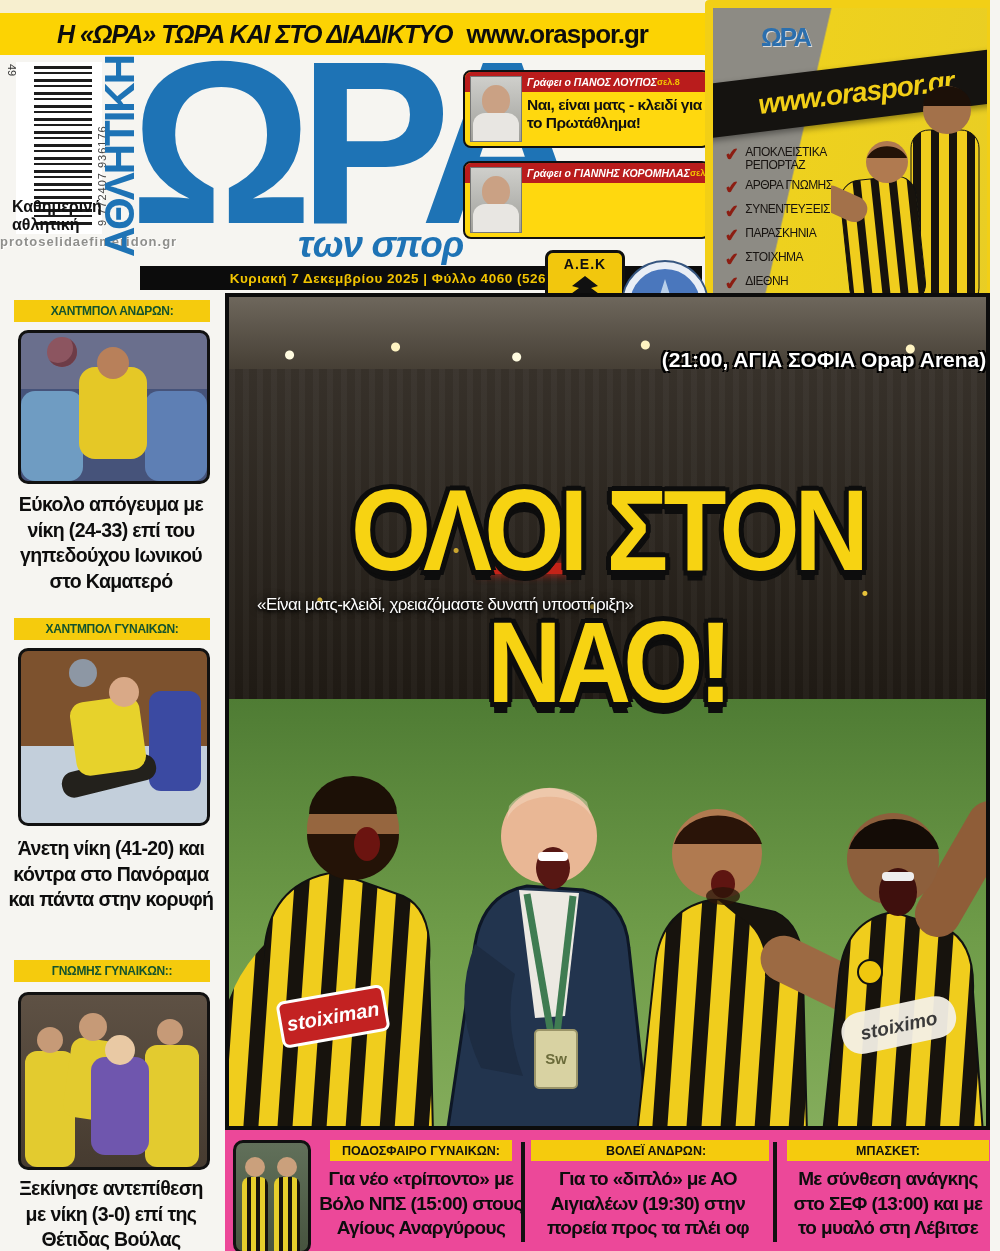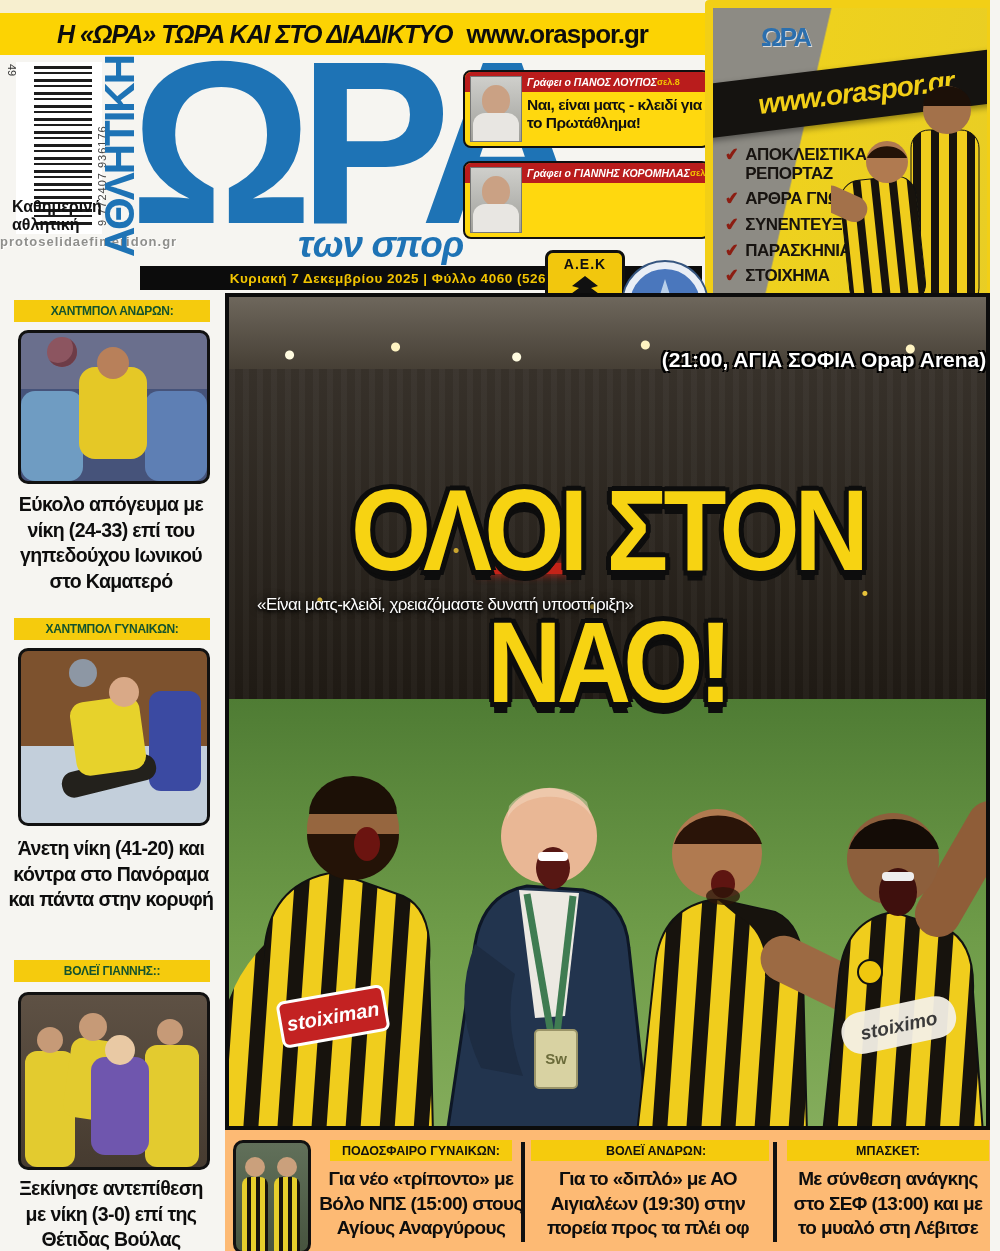--- a/index.html
+++ b/index.html
@@ -34,21 +34,21 @@
   .headshot .body{position:absolute;left:2px;top:36px;width:46px;height:28px;border-radius:12px 12px 0 0;background:#e8e6e2;}
   
   .ad{left:705px;top:0;width:290px;height:372px;background:#f2cf16;border-radius:4px;}
   .ad-inner{position:absolute;left:8px;top:8px;right:8px;bottom:8px;background:linear-gradient(103deg,#8d8b84 0%,#8d8b84 33%,#eed11e 33.5%,#e8cd25 100%);overflow:hidden;}
   .ad-logo{position:absolute;left:48px;top:14px;font-size:26px;font-weight:900;color:#2b6fae;letter-spacing:-2px;text-shadow:1px 1px 0 #ddd;}
   .ad-band{position:absolute;left:-12px;top:58px;width:310px;height:54px;background:#151310;transform:rotate(-7deg);display:flex;align-items:center;justify-content:center;box-shadow:0 3px 6px rgba(0,0,0,.4);}
   .ad-band span{color:#f2cf16;font-size:28px;font-weight:900;font-style:italic;letter-spacing:-1px;}
   .ad-feats{position:absolute;left:12px;top:138px;width:158px;display:flex;flex-direction:column;gap:7px;}
   .feat{display:flex;gap:6px;align-items:flex-start;}
   .feat .chk{color:#8c1d12;font-weight:900;font-size:17px;line-height:1;transform:rotate(-6deg);}
-  .feat .ft{font-size:17px;font-weight:700;color:#171310;letter-spacing:-0.5px;line-height:1.1;}
+  .feat .ft{font-size:12px;font-weight:400;color:#171310;letter-spacing:-0.5px;line-height:1.1;}
   .devices{position:absolute;left:12px;top:298px;width:96px;height:50px;}
   .devices .mon{position:absolute;left:14px;top:0;width:68px;height:34px;background:#15140f;border:2px solid #3a372c;}
   .devices .mon i{position:absolute;left:6px;top:10px;width:52px;height:3px;background:#6e6a55;}
   .devices .lap{position:absolute;left:0;top:36px;width:46px;height:12px;background:#1b1a14;border-radius:2px;}
   .devices .ph{position:absolute;left:78px;top:30px;width:12px;height:20px;background:#11100c;border:1px solid #44412f;}
   .ad-footer{position:absolute;left:122px;top:300px;width:158px;text-align:center;line-height:1.25;}
   .ad-footer div{font-size:9.5px;font-weight:900;color:#f7e01c;text-shadow:0 0 2px #000,1px 1px 0 #000,-1px 1px 0 #000;letter-spacing:-0.2px;}
   
   .side-head{width:196px;height:22px;background:#f5cb0d;display:flex;align-items:center;justify-content:center;}
   .side-head span{font-size:12px;font-weight:800;color:#14532d;letter-spacing:-0.3px;white-space:nowrap;}
@@ -91,21 +91,21 @@
     linear-gradient(#37312a,#1f1a14);}
   .led{position:absolute;left:250px;top:266px;width:90px;height:11px;background:#c42318;box-shadow:0 0 10px #c42318;}
   .pitch{position:absolute;left:0;top:402px;width:100%;height:435px;background:linear-gradient(#4f7c34,#6f9c49 55%,#85ad5c);}
   .venue{position:absolute;left:430px;top:50px;width:330px;text-align:center;font-size:21px;font-weight:900;color:#fff;line-height:1.25;text-shadow:2px 2px 0 #000,-2px 2px 0 #000,2px -2px 0 #000,-2px -2px 0 #000;}
   .subhead{position:absolute;left:28px;top:118px;width:705px;text-align:center;font-size:23.5px;font-weight:800;color:#fff;line-height:1.45;letter-spacing:-0.3px;text-shadow:0 2px 4px #000,0 0 6px rgba(0,0,0,.8);}
   .headline{position:absolute;left:0;top:168px;width:757px;text-align:center;font-size:103px;font-weight:900;color:#f7d312;letter-spacing:-5px;transform:scaleY(1.12);transform-origin:top;
     text-shadow:5px 0 0 #0d0d0d,-5px 0 0 #0d0d0d,0 5px 0 #0d0d0d,0 -5px 0 #0d0d0d,4px 4px 0 #0d0d0d,-4px 4px 0 #0d0d0d,4px -4px 0 #0d0d0d,-4px -4px 0 #0d0d0d,0 9px 0 #0d0d0d;}
   .quote{position:absolute;left:28px;top:298px;width:705px;text-align:left;font-size:17px;font-weight:400;color:#fff;letter-spacing:-0.5px;text-shadow:0 2px 3px #000,0 0 8px rgba(0,0,0,.9);}
   .figures{position:absolute;left:-4px;top:347px;width:765px;height:490px;}
   
-  .bottom{left:225px;top:1130px;width:775px;height:121px;background:#fdba74;}
+  .bottom{left:225px;top:1130px;width:775px;height:121px;background:#ec4899;}
   .bphoto{position:absolute;left:8px;top:10px;width:72px;height:108px;border:3px solid #111;border-radius:10px;background:linear-gradient(#61705a,#47543f);overflow:hidden;}
   .bphoto .p{position:absolute;top:34px;width:26px;height:74px;background:repeating-linear-gradient(90deg,#e6ce2c 0 5px,#17130d 5px 9px);border-radius:8px 8px 0 0;}
   .bphoto .h{position:absolute;top:14px;width:20px;height:20px;border-radius:50%;background:#caa07c;}
   .bhead{height:21px;background:#f5cb0d;display:flex;align-items:center;justify-content:center;}
   .bhead span{font-size:12.5px;font-weight:800;color:#111;white-space:nowrap;}
   .btext{margin-top:6px;text-align:center;font-size:19px;font-weight:900;color:#0d0d0d;line-height:1.3;letter-spacing:-0.6px;}
   .bdiv{position:absolute;top:12px;width:4px;height:100px;background:#111;}
   
   .aek{left:545px;top:250px;width:80px;height:96px;background:#f2c70d;border:3px solid #101010;border-radius:8px 8px 42% 42%;box-sizing:border-box;overflow:hidden;}
   .aek .nm{display:block;text-align:center;font-size:14px;font-weight:900;color:#101010;margin-top:3px;letter-spacing:1px;}
@@ -327,21 +327,21 @@
   <div class="abs side-photo ph2" style="left:18px;top:648px;height:172px;">
     <div class="opp"></div>
     <div class="legs"></div>
     <div class="c"></div>
     <div class="hd"></div>
     <div class="ball"></div>
   </div>
   <div class="abs side-text" style="left:8px;top:836px;">Άνετη νίκη (41-20) και κόντρα στο Πανόραμα και πάντα στην κορυφή</div>
 
   <div class="abs side-head" style="left:14px;top:960px;">
-      <span>ΒΟΛΕΪ ΓΙΑΝΝΗΣ::</span>
+      <span>ΓΝΩΜΗΣ ΓΥΝΑΙΚΩΝ::</span>
     </div>
   <div class="abs side-photo ph3" style="left:18px;top:992px;height:172px;">
     <div class="y" style="left:4px;top:56px;width:50px;height:116px;"></div>
     <div class="y" style="left:124px;top:50px;width:54px;height:122px;"></div>
     <div class="y" style="left:46px;top:44px;width:46px;height:80px;transform:rotate(8deg);"></div>
     <div class="hd" style="left:16px;top:32px;width:26px;height:26px;"></div>
     <div class="hd" style="left:58px;top:18px;width:28px;height:28px;"></div>
     <div class="hd" style="left:136px;top:24px;width:26px;height:26px;"></div>
     <div class="pu"></div>
     <div class="po"></div>

